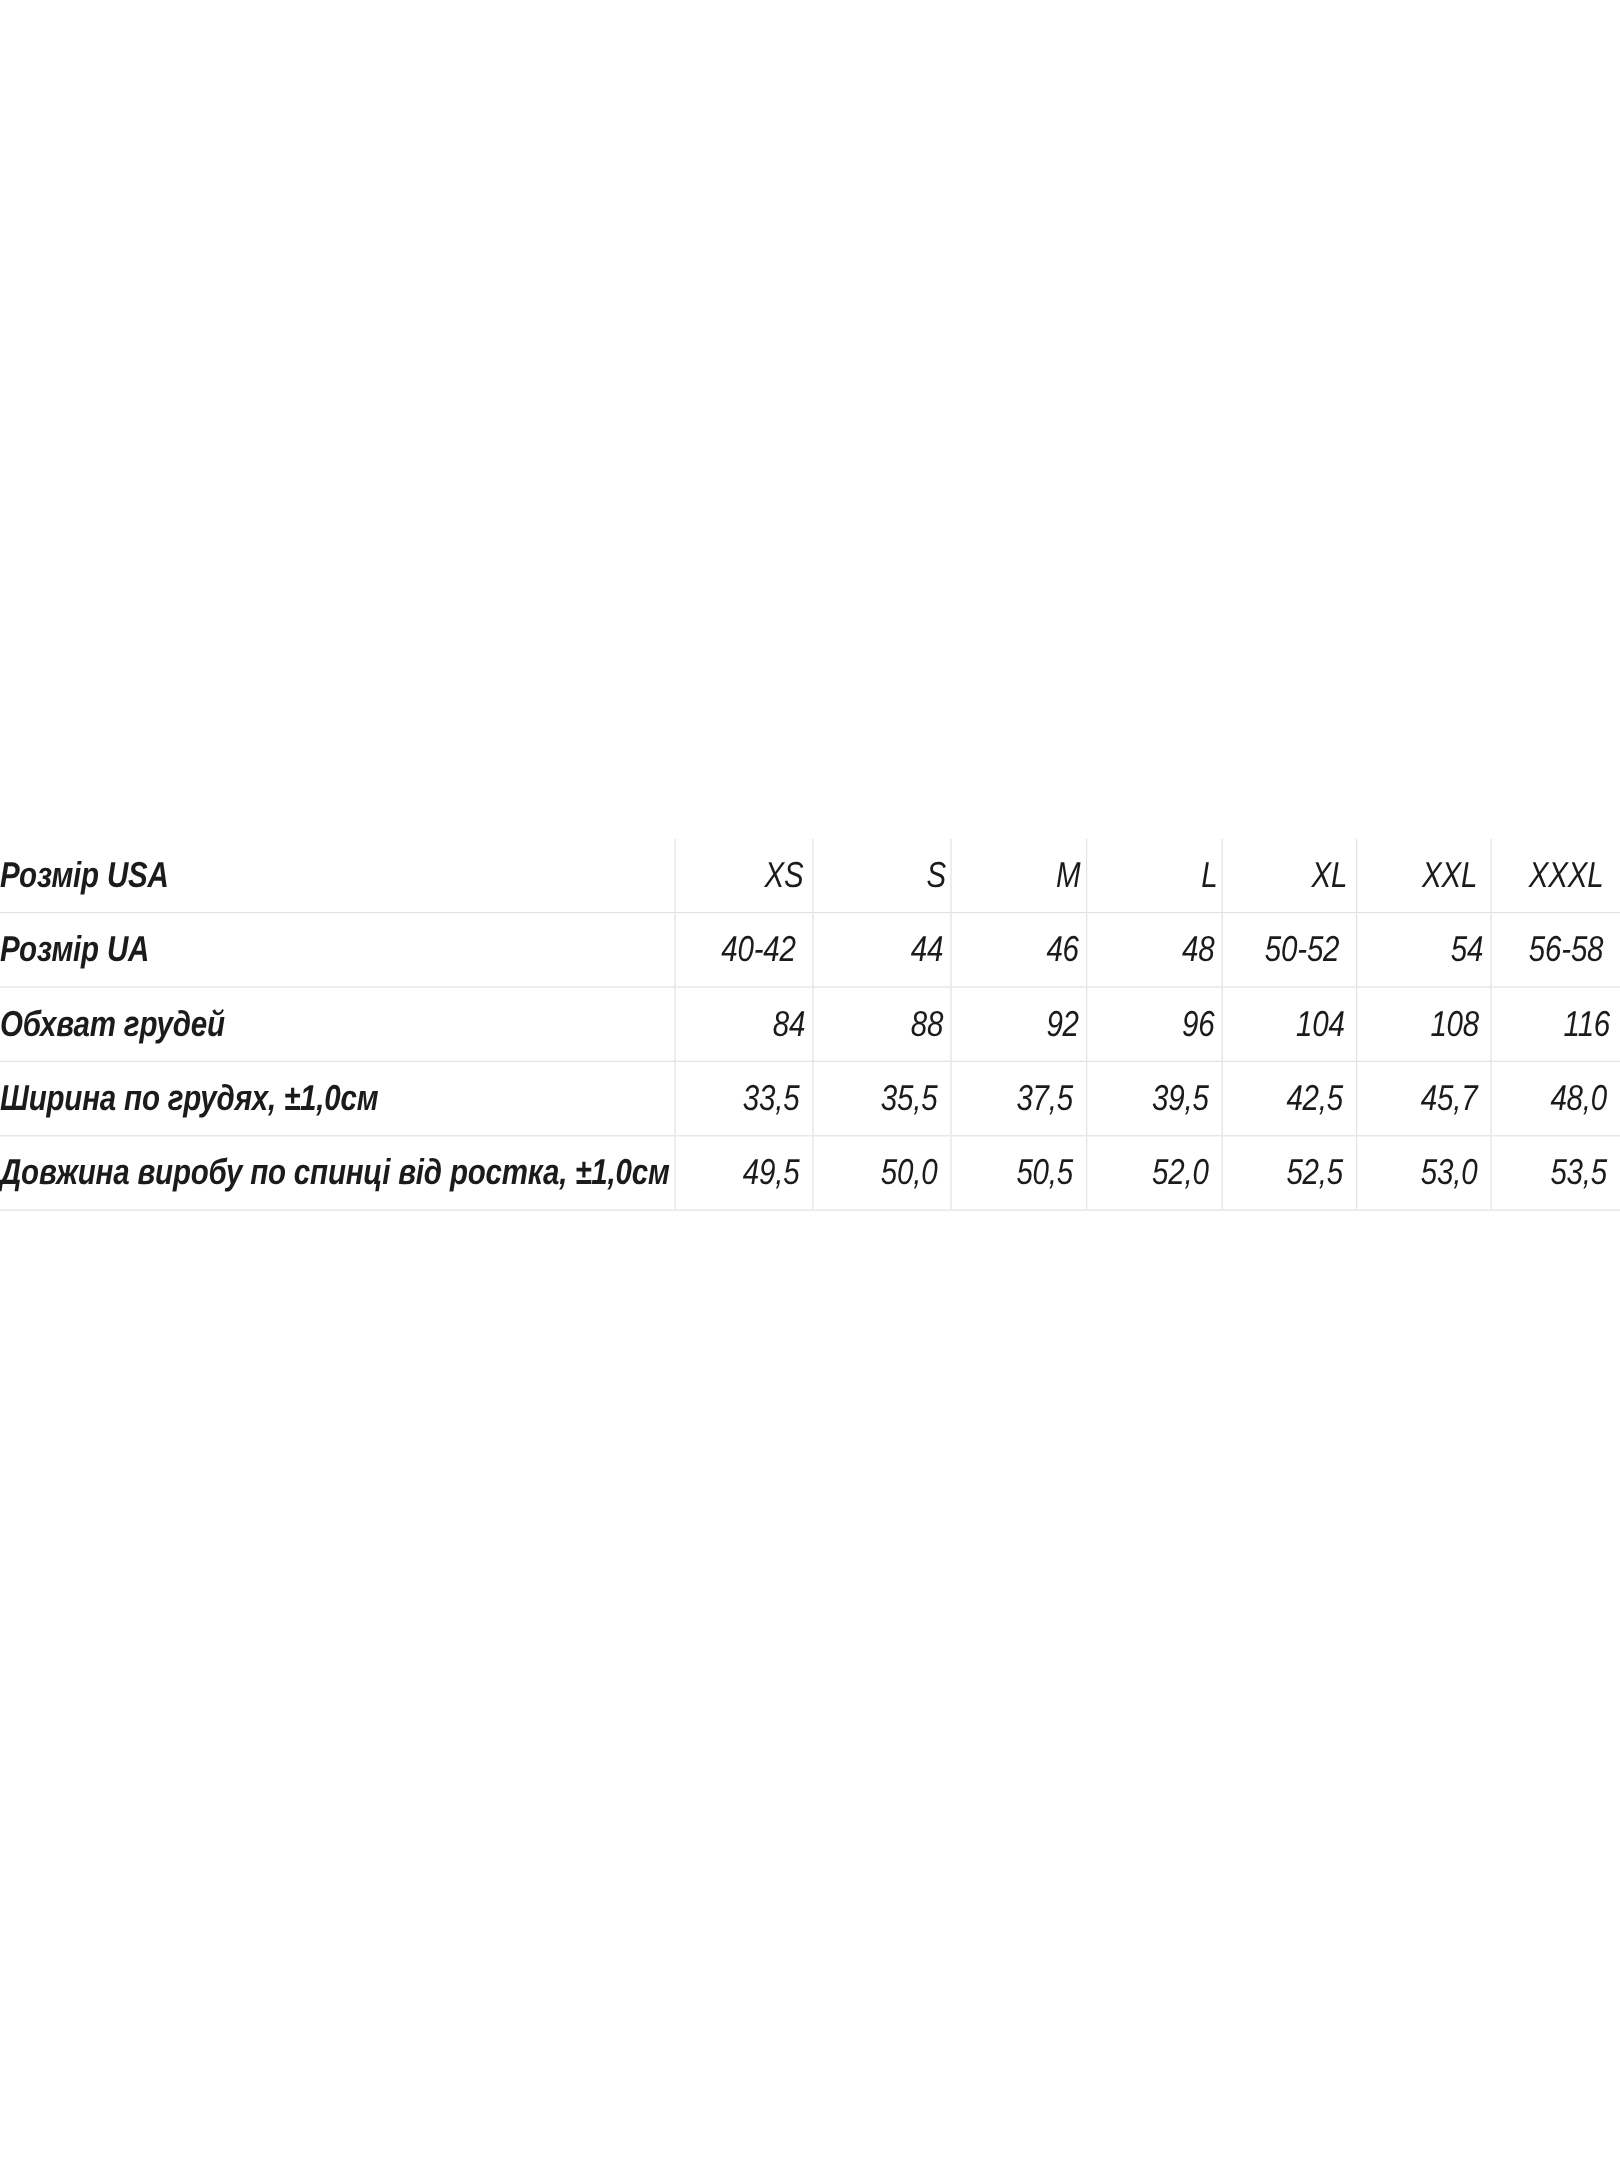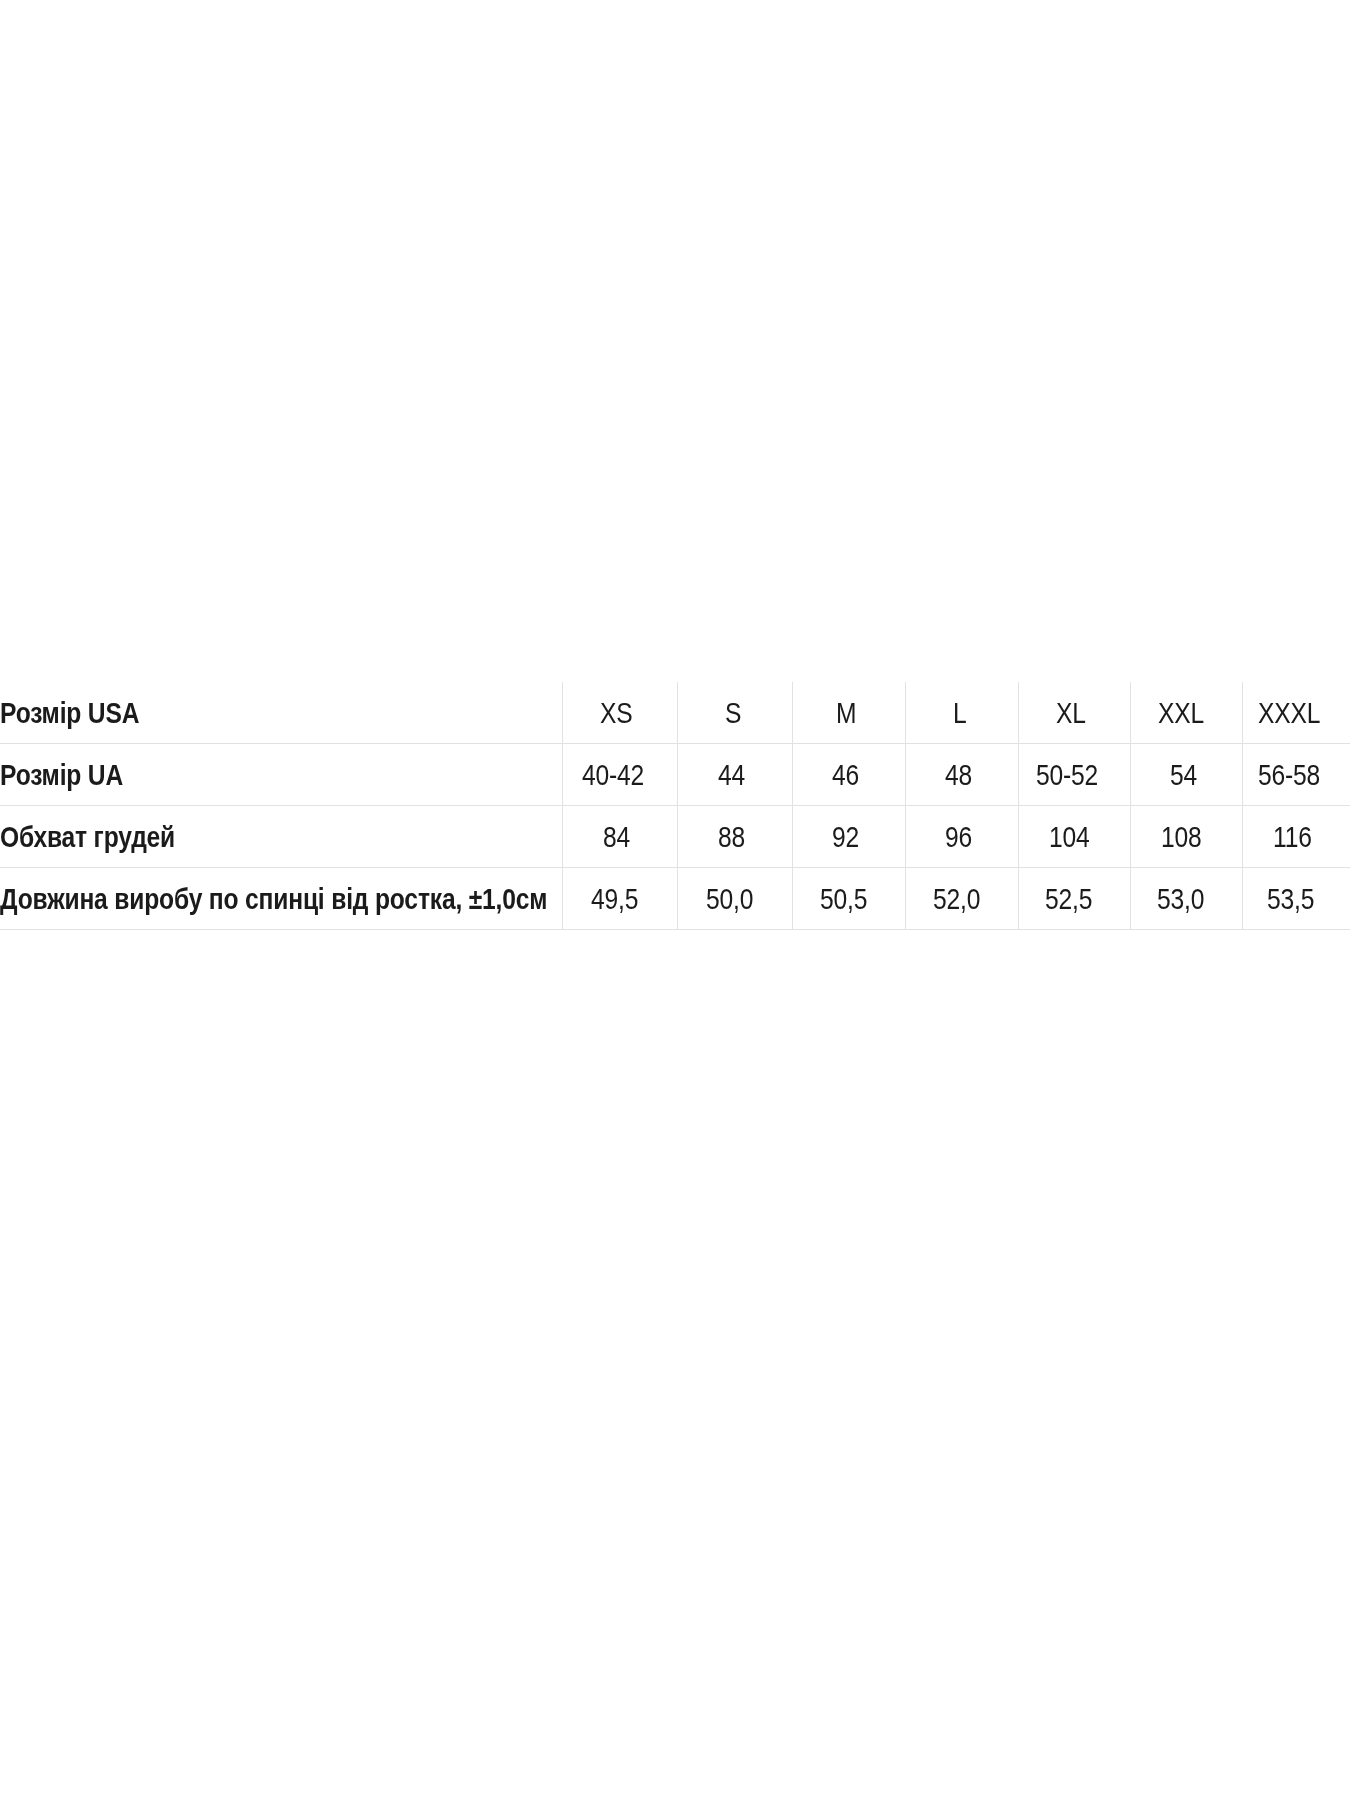--- a/index.html
+++ b/index.html
@@ -11,41 +11,42 @@
     height: 1800px;
     background: #ffffff;
     font-family: "Liberation Sans", sans-serif;
     color: #1b1b1b;
     overflow: hidden;
     position: relative;
   }
   .size-table {
     position: absolute;
     left: 0;
-    top: 682px;
+    top: 699px;
     width: 1350px;
     border-collapse: collapse;
     table-layout: fixed;
+    font-style: italic;
   }
   .size-table th, .size-table td {
     height: 61px;
     vertical-align: middle;
     border-bottom: 1px solid #e2e2e2;
     font-size: 30px;
     overflow: hidden;
     padding: 0;
   }
   .label-cell {
     text-align: left;
     font-weight: 700;
     padding-left: 12px;
   }
   .value-cell {
     border-left: 1px solid #e2e2e2;
-    text-align: center;
+    text-align: right;
     font-weight: 400;
     padding-left: 19px;
   }
   .cell-text {
     display: inline-block;
     white-space: nowrap;
     transform: scaleX(0.82);
     transform-origin: 0 50%;
     letter-spacing: -0.2px;
   }
@@ -90,20 +91,30 @@
           <th class="label-cell"><span class="cell-text">Обхват грудей</span></th>
           <td class="value-cell"><span class="cell-text">84</span></td>
           <td class="value-cell"><span class="cell-text">88</span></td>
           <td class="value-cell"><span class="cell-text">92</span></td>
           <td class="value-cell"><span class="cell-text">96</span></td>
           <td class="value-cell"><span class="cell-text">104</span></td>
           <td class="value-cell"><span class="cell-text">108</span></td>
           <td class="value-cell"><span class="cell-text">116</span></td>
         </tr>
         <tr>
+          <th class="label-cell"><span class="cell-text">Ширина по грудях, ±1,0см</span></th>
+          <td class="value-cell"><span class="cell-text">33,5</span></td>
+          <td class="value-cell"><span class="cell-text">35,5</span></td>
+          <td class="value-cell"><span class="cell-text">37,5</span></td>
+          <td class="value-cell"><span class="cell-text">39,5</span></td>
+          <td class="value-cell"><span class="cell-text">42,5</span></td>
+          <td class="value-cell"><span class="cell-text">45,7</span></td>
+          <td class="value-cell"><span class="cell-text">48,0</span></td>
+        </tr>
+        <tr>
           <th class="label-cell"><span class="cell-text">Довжина виробу по спинці від ростка, ±1,0см</span></th>
           <td class="value-cell"><span class="cell-text">49,5</span></td>
           <td class="value-cell"><span class="cell-text">50,0</span></td>
           <td class="value-cell"><span class="cell-text">50,5</span></td>
           <td class="value-cell"><span class="cell-text">52,0</span></td>
           <td class="value-cell"><span class="cell-text">52,5</span></td>
           <td class="value-cell"><span class="cell-text">53,0</span></td>
           <td class="value-cell"><span class="cell-text">53,5</span></td>
         </tr>
       </tbody>

